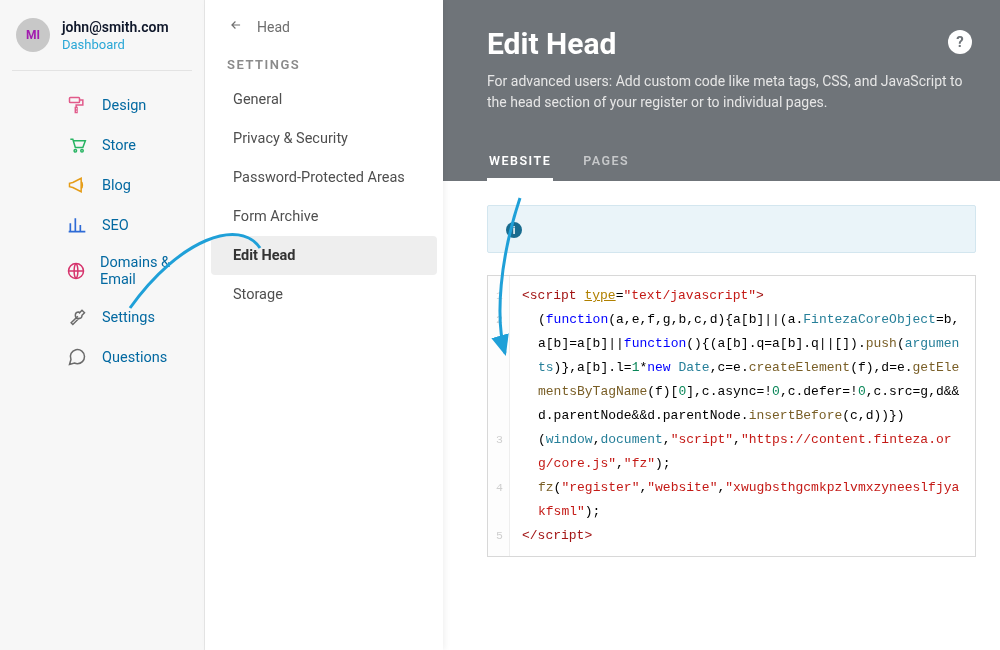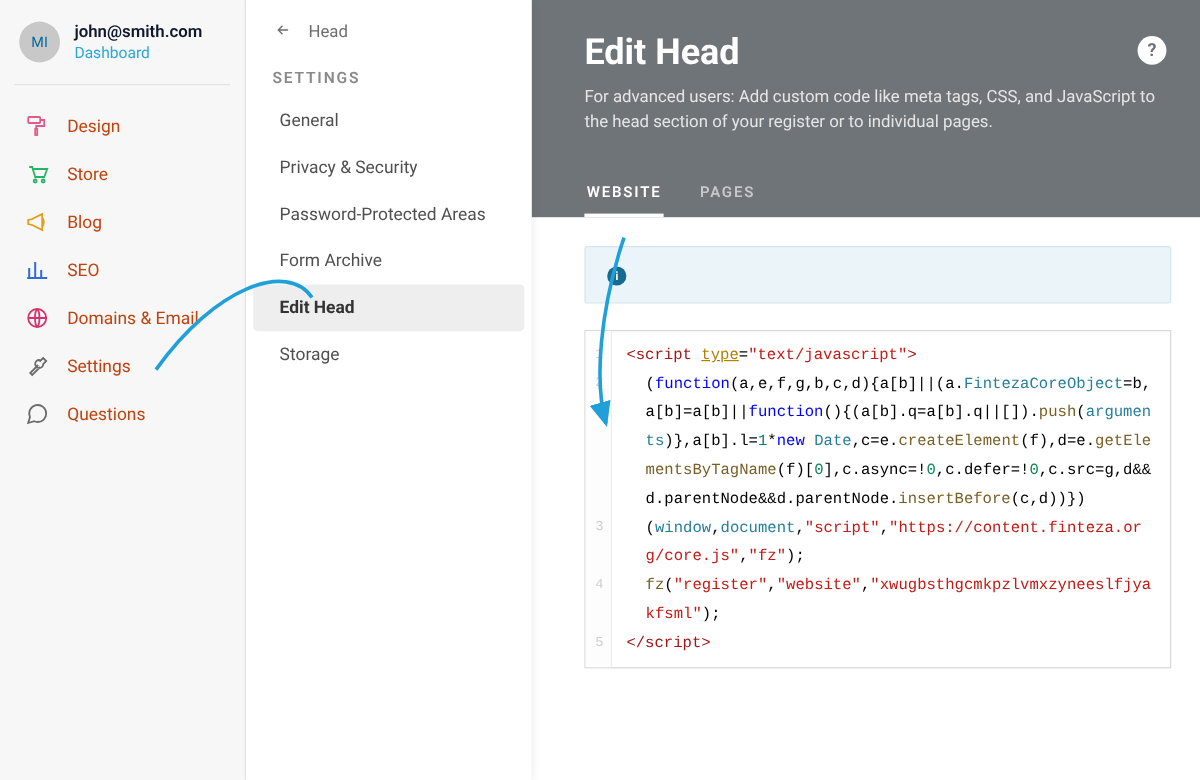--- a/index.html
+++ b/index.html
@@ -2,25 +2,25 @@
 <html><head>
 <meta charset="utf-8">
 <style>
 * { box-sizing: border-box; margin: 0; padding: 0; }
 body { font-family: -apple-system, BlinkMacSystemFont, "Segoe UI", Roboto, Helvetica, Arial, sans-serif; background: #f7f7f7; width: 1000px; height: 650px; overflow: hidden; }
 .app { display: flex; width: 1000px; height: 650px; }
 
 
 .sidebar-left { width: 205px; background: #f7f7f7; border-right: 1px solid #e6e6e6; }
 .user-block { display: flex; align-items: center; padding: 18px 16px 18px 16px; }
-.avatar { width: 34px; height: 34px; border-radius: 50%; background: #c8c8c8; color: #0369a1; display: flex; align-items: center; justify-content: center; font-size: 12px; font-weight: 400; margin-right: 12px; }
+.avatar { width: 34px; height: 34px; border-radius: 50%; background: #c8c8c8; color: #a21caf; display: flex; align-items: center; justify-content: center; font-size: 12px; font-weight: 700; margin-right: 12px; }
 .user-email { font-size: 14px; font-weight: 600; color: #0f172a; }
 .dashboard-link { font-size: 13px; color: #2aa7d6; margin-top: 2px; }
 .sidebar-divider { height: 1px; background: #e3e3e3; margin: 0 12px 14px 12px; }
-.nav-item { display: flex; align-items: center; padding: 9px 18px 9px 20px; cursor: pointer; color: #c2410c; font-size: 14.5px; }
+.nav-item { display: flex; align-items: center; padding: 9px 18px 9px 20px; cursor: pointer; color: #0369a1; font-size: 14.5px; margin-left: 46px; }
 .nav-item .icon { width: 22px; height: 22px; margin-right: 14px; display: flex; align-items: center; justify-content: center; }
 
 
 .submenu { width: 238px; background: #fff; box-shadow: 2px 0 6px rgba(0,0,0,0.06); z-index: 2; position: relative; }
 .back-row { display: flex; align-items: center; padding: 18px 18px 8px 22px; color: #6e6e6e; font-size: 14px; cursor: pointer; }
 .back-row .arrow { margin-right: 12px; }
 .submenu-title { padding: 14px 22px 8px 22px; font-size: 13px; letter-spacing: 1.5px; color: #8a8a8a; font-weight: 600; }
 .submenu-item { padding: 11px 22px; font-size: 14.5px; color: #4f4f4f; cursor: pointer; border-radius: 4px; margin: 0 6px; }
 .submenu-item.active { background: #eeeeee; font-weight: 700; color: #333; }
 

